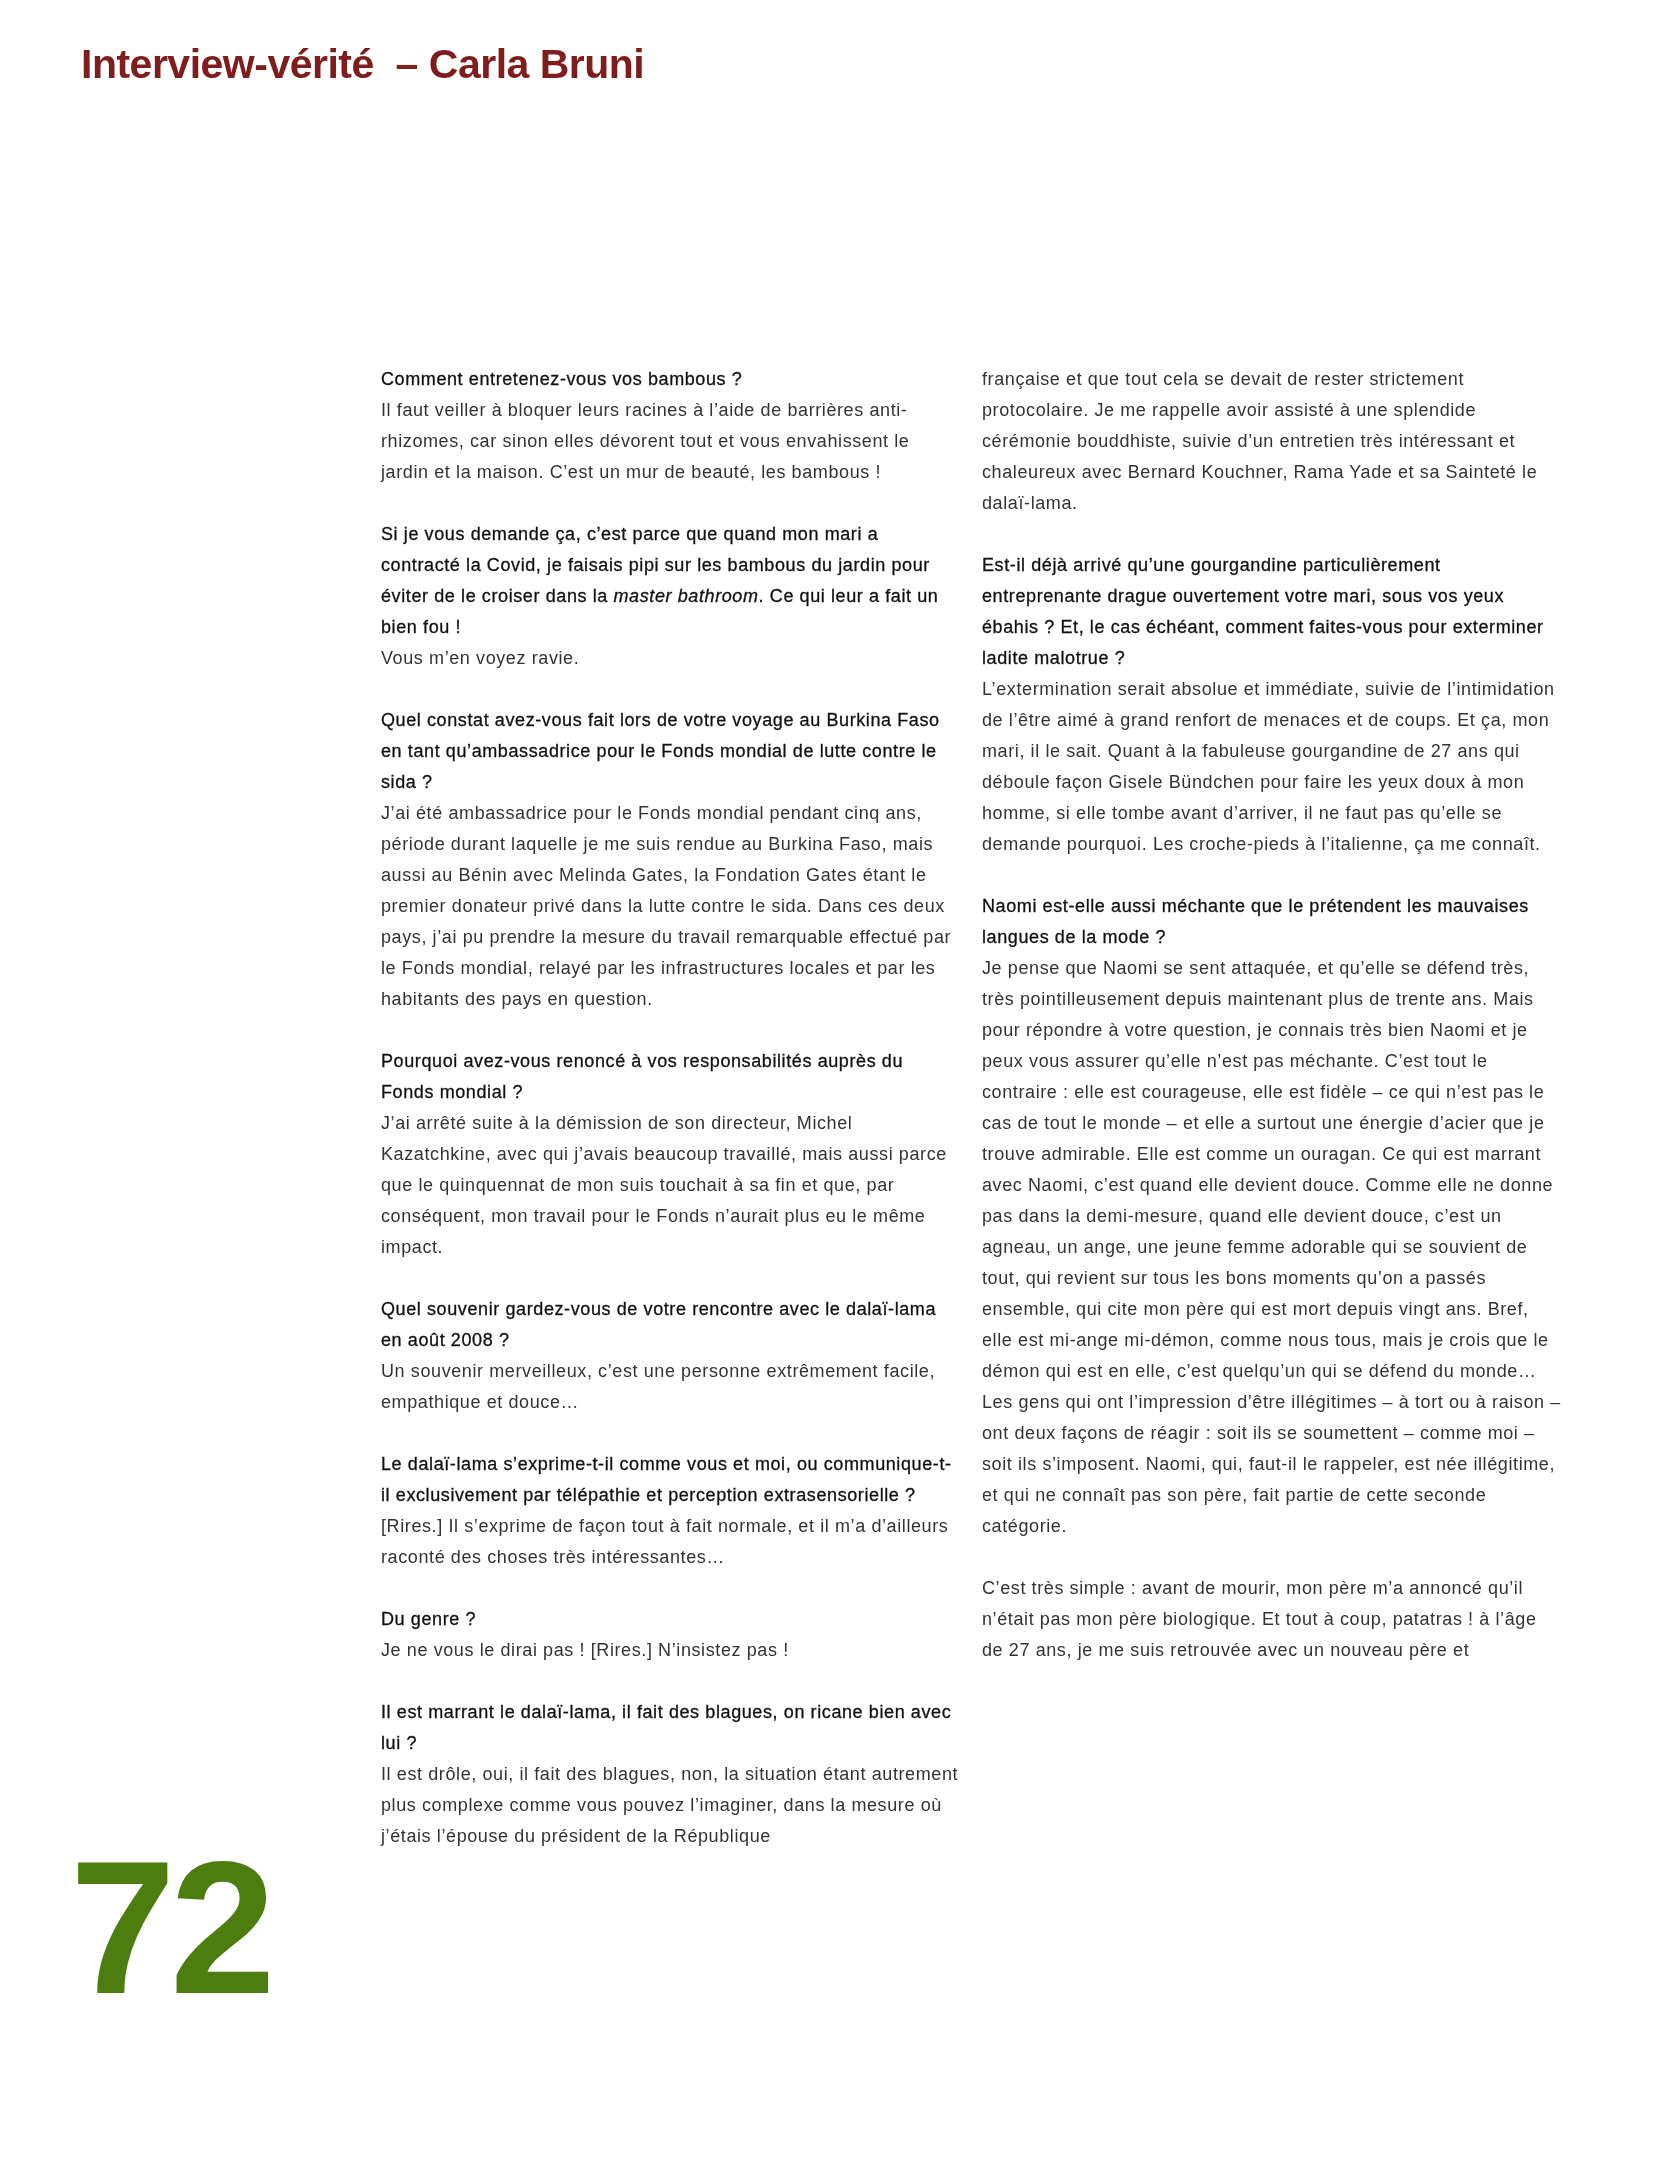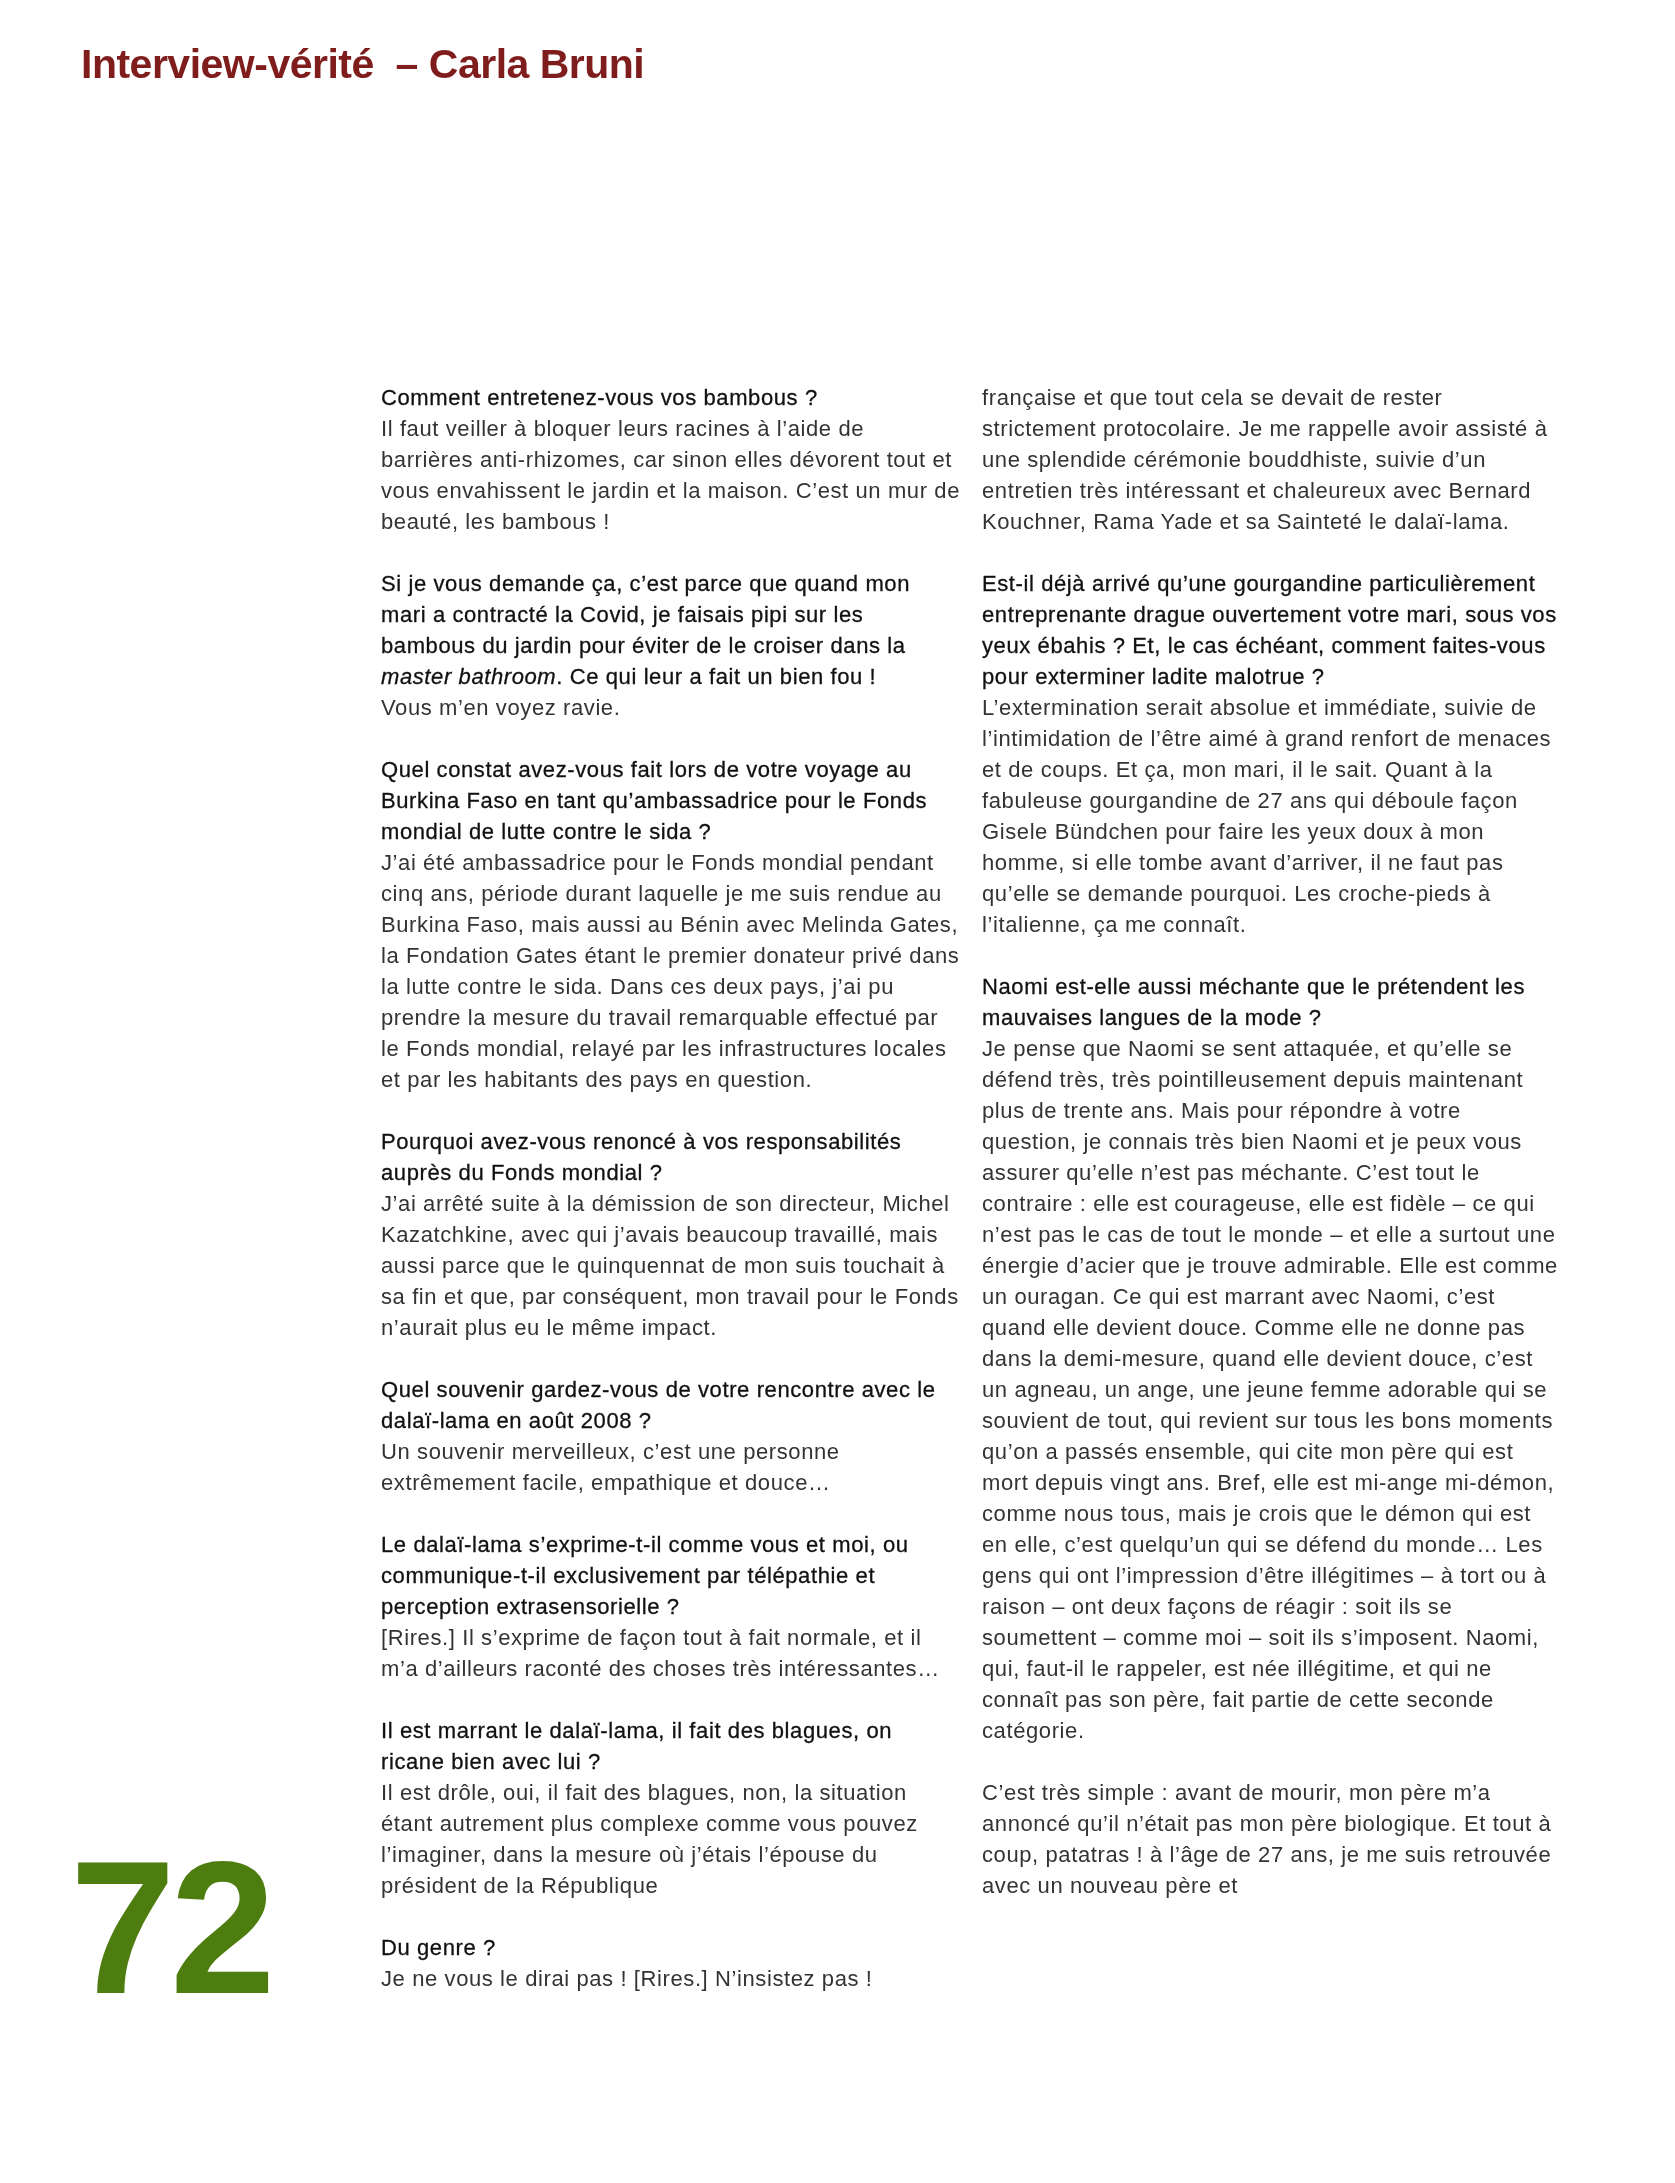--- a/index.html
+++ b/index.html
@@ -21,23 +21,23 @@
     top: 41px;
     font-size: 41px;
     font-weight: bold;
     color: #7f1d1d;
     letter-spacing: -0.5px;
     white-space: pre;
     margin: 0;
   }
   .column {
     position: absolute;
-    top: 382px;
+    top: 364px;
     width: 579px;
-    font-size: 22px;
+    font-size: 18px;
     line-height: 31px;
     letter-spacing: 0.6px;
     color: #2a2a2a;
   }
   .col-left { left: 381px; }
   .col-right { left: 982px; }
   .qa {
     margin: 0 0 31px 0;
   }
   .q, .a { margin: 0; white-space: pre-line; }
@@ -82,26 +82,26 @@
   </div>
   <div class="qa">
     <p class="q">Quel souvenir gardez-vous de votre rencontre avec le dalaï-lama en août 2008 ?</p>
     <p class="a">Un souvenir merveilleux, c’est une personne extrêmement facile, empathique et douce…</p>
   </div>
   <div class="qa">
     <p class="q">Le dalaï-lama s’exprime-t-il comme vous et moi, ou communique-t-il exclusivement par télépathie et perception extrasensorielle ?</p>
     <p class="a">[Rires.] Il s’exprime de façon tout à fait normale, et il m’a d’ailleurs raconté des choses très intéressantes…</p>
   </div>
   <div class="qa">
+    <p class="q">Du genre ?</p>
+    <p class="a">Je ne vous le dirai pas ! [Rires.] N’insistez pas !</p>
+  </div>
+  <div class="qa">
     <p class="q">Il est marrant le dalaï-lama, il fait des blagues, on ricane bien avec lui ?</p>
     <p class="a">Il est drôle, oui, il fait des blagues, non, la situation étant autrement plus complexe comme vous pouvez l’imaginer, dans la mesure où j’étais l’épouse du président de la République</p>
-  </div>
-  <div class="qa">
-    <p class="q">Du genre ?</p>
-    <p class="a">Je ne vous le dirai pas ! [Rires.] N’insistez pas !</p>
   </div>
 </div>
 
 <div class="column col-right">
   <div class="qa">
     <p class="a">française et que tout cela se devait de rester strictement protocolaire. Je me rappelle avoir assisté à une splendide cérémonie bouddhiste, suivie d’un entretien très intéressant et chaleureux avec Bernard Kouchner, Rama Yade et sa Sainteté le dalaï-lama.</p>
   </div>
   <div class="qa">
     <p class="q">Est-il déjà arrivé qu’une gourgandine particulièrement entreprenante drague ouvertement votre mari, sous vos yeux ébahis ? Et, le cas échéant, comment faites-vous pour exterminer ladite malotrue ?</p>
     <p class="a">L’extermination serait absolue et immédiate, suivie de l’intimidation de l’être aimé à grand renfort de menaces et de coups. Et ça, mon mari, il le sait. Quant à la fabuleuse gourgandine de 27 ans qui déboule façon Gisele Bündchen pour faire les yeux doux à mon homme, si elle tombe avant d’arriver, il ne faut pas qu’elle se demande pourquoi. Les croche-pieds à l’italienne, ça me connaît.</p>

